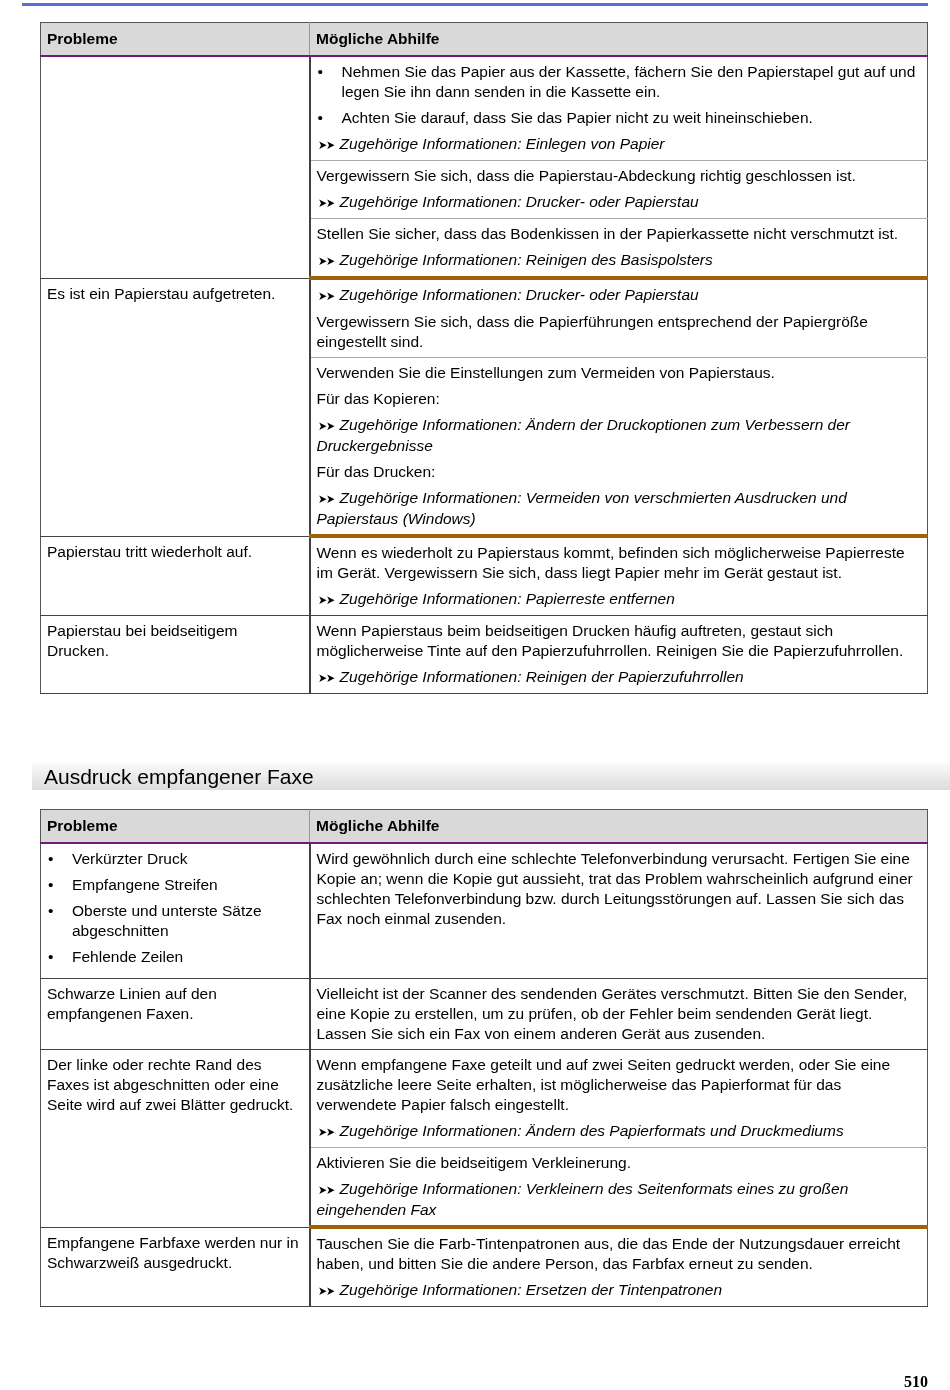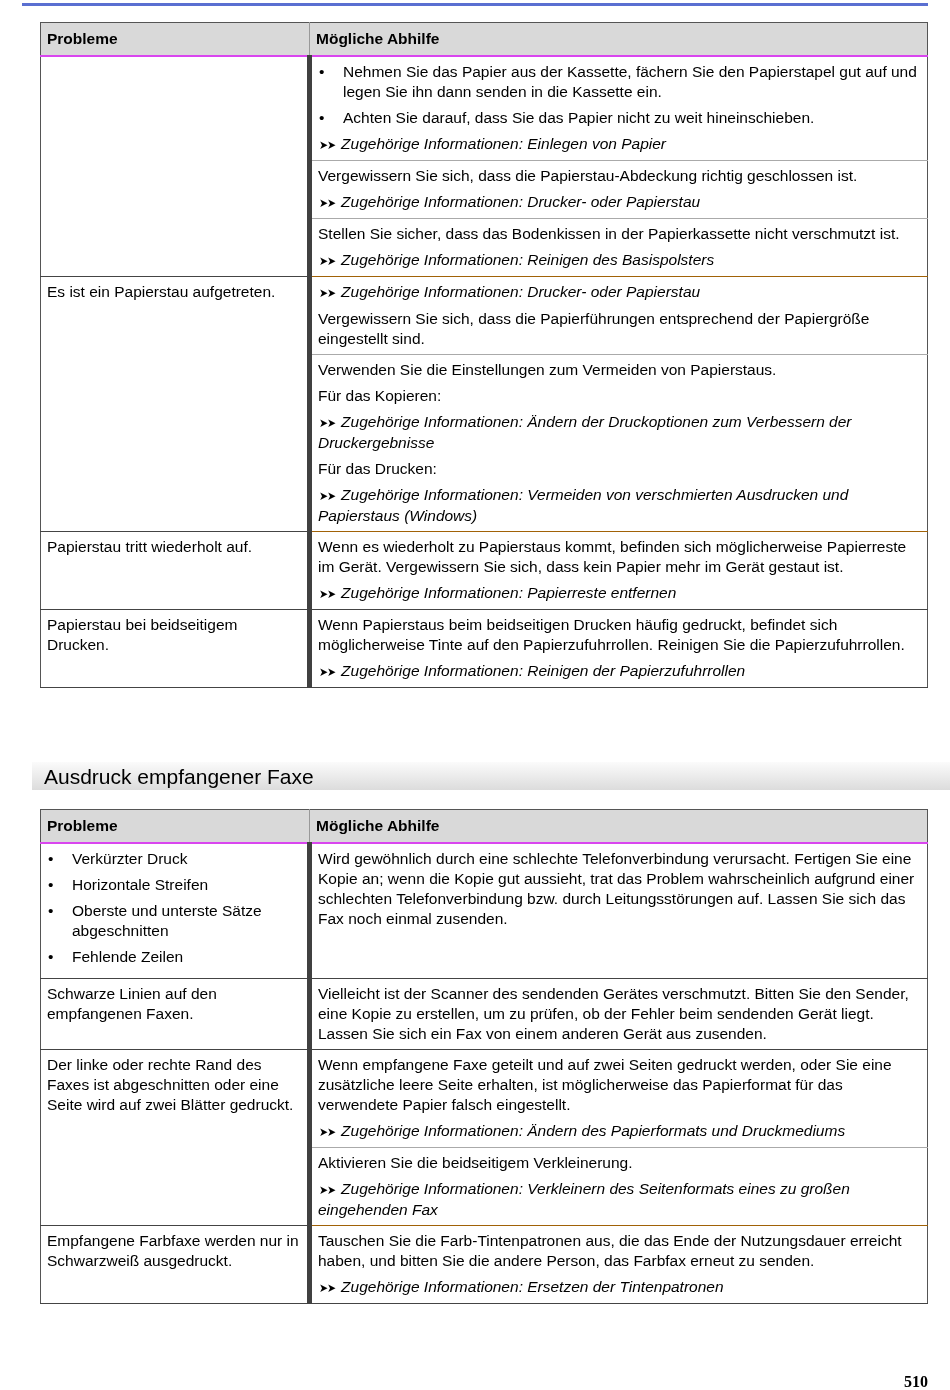--- a/index.html
+++ b/index.html
@@ -16,29 +16,29 @@
     position: absolute; left: 40px; width: 887px;
     border-collapse: collapse; table-layout: fixed;
   }
   table.tbl col.c1 { width: 269px; }
   table.tbl col.c2 { width: 618px; }
   table.tbl th, table.tbl td {
     vertical-align: top; text-align: left; padding: 5px 6px 5px 6px;
   }
   table.tbl th {
     background: #d9d9d9; font-weight: bold; font-size: 15.5px;
-    border-top: 1px solid #555; border-bottom: 2px solid #d946ef;
+    border-top: 1px solid #555; border-bottom: 2px solid #701a75;
     padding-top: 6px; padding-bottom: 6px;
   }
   table.tbl th.c1 { border-left: 1px solid #555; border-right: 1px solid #999; }
   table.tbl th.c2 { border-right: 1px solid #555; }
-  table.tbl td.prob { border-left: 1px solid #555; border-right: 5px solid #404040; border-bottom: 1px solid #444; }
+  table.tbl td.prob { border-left: 1px solid #555; border-right: 2px solid #404040; border-bottom: 1px solid #444; }
   table.tbl td.rem { border-right: 1px solid #555; border-bottom: 1px solid #444; }
   table.tbl td.rem.sub { border-bottom: 1px solid #aaa; }
-  table.tbl td.rem.groupend { border-bottom: 1px solid #a16207; margin-top: 32px; }
+  table.tbl td.rem.groupend { border-bottom: 4px solid #a16207; margin-top: 32px; }
   .p { margin: 0 0 6px 0; }
   .p:last-child { margin-bottom: 0; }
   ul.bul { list-style: none; margin: 0 0 6px 0; padding: 0; }
   ul.bul li { position: relative; padding-left: 25px; margin-bottom: 6px; }
   ul.bul li:last-child { margin-bottom: 0; }
   ul.bul li .dot { position: absolute; left: 1px; top: 0; }
   .rel { font-style: italic; margin: 0 0 6px 0; }
   .rel:last-child { margin-bottom: 0; }
   .rel .arrows { font-style: normal; font-size: 12px; letter-spacing: -1px; margin-right: 5px; display: inline-block; transform: scaleX(0.9); }
   .section-heading {
@@ -108,29 +108,29 @@
         <div class="p">Für das Kopieren:</div>
         <div class="rel"><span class="arrows">➤➤</span><span>Zugehörige Informationen</span>: <span>Ändern der Druckoptionen zum Verbessern der Druckergebnisse</span></div>
         <div class="p">Für das Drucken:</div>
         <div class="rel"><span class="arrows">➤➤</span><span>Zugehörige Informationen</span>: <span>Vermeiden von verschmierten Ausdrucken und Papierstaus (Windows)</span></div>
       </td>
     </tr>
 
     <tr>
       <td class="prob">Papierstau tritt wiederholt auf.</td>
       <td class="rem">
-        <div class="p">Wenn es wiederholt zu Papierstaus kommt, befinden sich möglicherweise Papierreste im Gerät. Vergewissern Sie sich, dass kein Papier mehr im Gerät gestaut ist.</div>
+        <div class="p">Wenn es wiederholt zu Papierstaus kommt, befinden sich möglicherweise Papierreste im Gerät. Vergewissern Sie sich, dass liegt Papier mehr im Gerät gestaut ist.</div>
         <div class="rel"><span class="arrows">➤➤</span><span>Zugehörige Informationen</span>: <span>Papierreste entfernen</span></div>
       </td>
     </tr>
 
     <tr>
       <td class="prob">Papierstau bei beidseitigem Drucken.</td>
       <td class="rem">
-        <div class="p">Wenn Papierstaus beim beidseitigen Drucken häufig gedruckt, befindet sich möglicherweise Tinte auf den Papierzufuhrrollen. Reinigen Sie die Papierzufuhrrollen.</div>
+        <div class="p">Wenn Papierstaus beim beidseitigen Drucken häufig auftreten, gestaut sich möglicherweise Tinte auf den Papierzufuhrrollen. Reinigen Sie die Papierzufuhrrollen.</div>
         <div class="rel"><span class="arrows">➤➤</span><span>Zugehörige Informationen</span>: <span>Reinigen der Papierzufuhrrollen</span></div>
       </td>
     </tr>
   </tbody>
 </table>
 
 <div class="section-heading">
   <span>Ausdruck empfangener Faxe</span>
 </div>
 
@@ -143,21 +143,21 @@
     <tr>
       <th class="c1">Probleme</th>
       <th class="c2">Mögliche Abhilfe</th>
     </tr>
   </thead>
   <tbody>
     <tr>
       <td class="prob">
         <ul class="bul">
           <li><span class="dot">•</span><span>Verkürzter Druck</span></li>
-          <li><span class="dot">•</span><span>Horizontale Streifen</span></li>
+          <li><span class="dot">•</span><span>Empfangene Streifen</span></li>
           <li><span class="dot">•</span><span>Oberste und unterste Sätze abgeschnitten</span></li>
           <li><span class="dot">•</span><span>Fehlende Zeilen</span></li>
         </ul>
       </td>
       <td class="rem">
         <div class="p">Wird gewöhnlich durch eine schlechte Telefonverbindung verursacht. Fertigen Sie eine Kopie an; wenn die Kopie gut aussieht, trat das Problem wahrscheinlich aufgrund einer schlechten Telefonverbindung bzw. durch Leitungsstörungen auf. Lassen Sie sich das Fax noch einmal zusenden.</div>
       </td>
     </tr>
 
     <tr>

